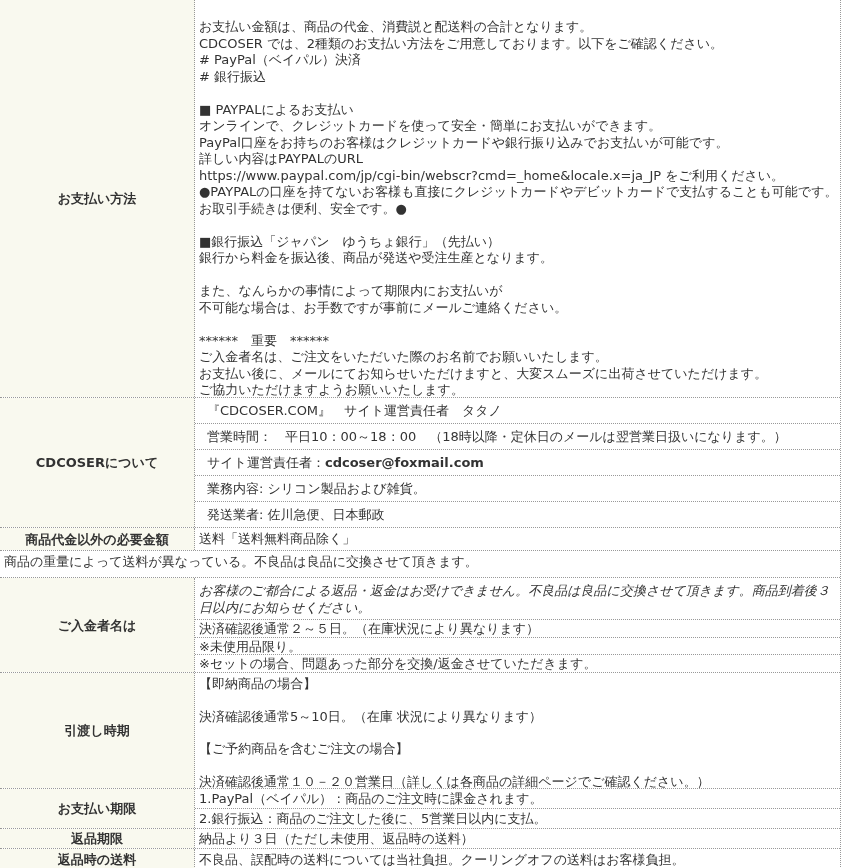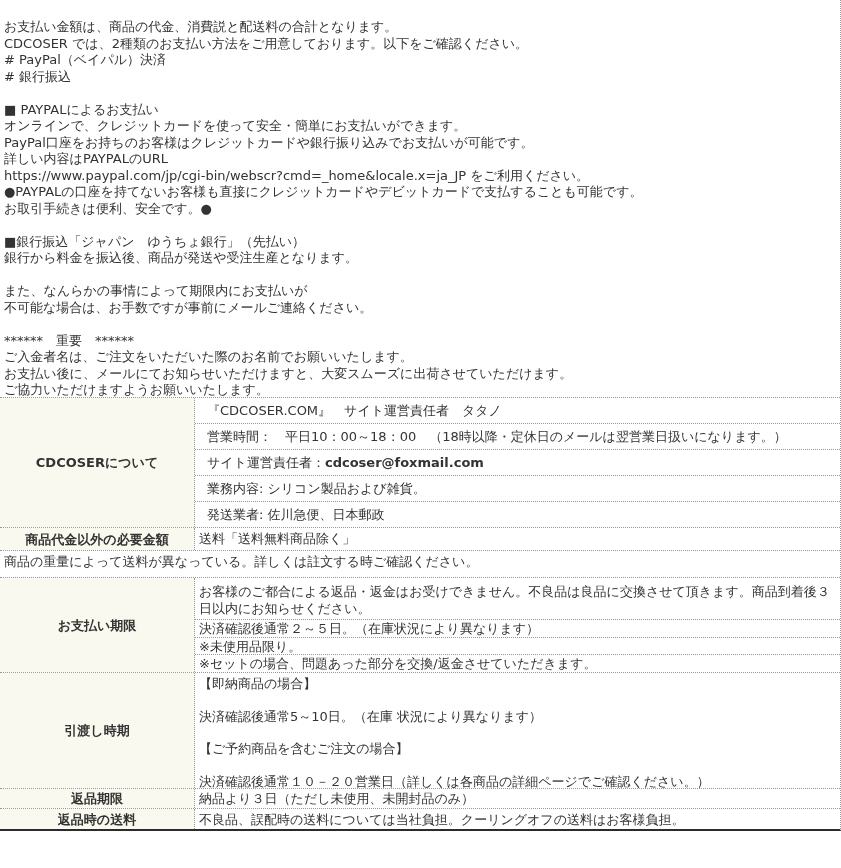--- a/index.html
+++ b/index.html
@@ -49,38 +49,39 @@
   }
   .subcell:last-child { border-bottom: none; }
   .pre { white-space: pre-wrap; word-break: break-all; }
   
   .row-payment { height: 398px; }
   .row-payment .subcell { align-items: flex-start; padding-top: 19px; line-height: 16.5px; }
   .row-about .subcell { height: 26px; padding-left: 12px; }
   .row-about .subcell:last-child { height: 25px; }
   .row-extra-fees { height: 23px; }
   .row-shipping-note { height: 27px; }
-  .row-defective .sc-a { height: 42px; align-items: flex-end; padding-top: 2px; }
+  .row-defective .sc-a { height: 42px; align-items: center; padding-top: 2px; font-style: italic; }
   .row-defective .sc-b { height: 18px; }
   .row-defective .sc-c { height: 17px; }
   .row-defective .sc-d { height: 17px; }
   .row-delivery { height: 116px; }
   .row-delivery .subcell { align-items: flex-start; padding-top: 3px; line-height: 16.3px; }
   .row-pay-deadline .subcell { height: 20px; }
   .row-pay-deadline .subcell:last-child { height: 19px; }
   .row-return-deadline { height: 20px; }
   .row-return-shipping { height: 20px; }
   .email-bold { font-weight: bold; }
 </style>
 </head>
 <body>
 
 <div class="shop-table">
 
   <div class="row row-payment">
+    <div class="row-header">お支払い方法</div>
     <div class="row-content">
       <div class="subcell">
         <span class="pre">お支払い金額は、商品の代金、消費説と配送料の合計となります。
 CDCOSER では、2種類のお支払い方法をご用意しております。以下をご確認ください。
 # PayPal（ベイパル）決済
 # 銀行振込
 
 ■ PAYPALによるお支払い
 オンラインで、クレジットカードを使って安全・簡単にお支払いができます。
 PayPal口座をお持ちのお客様はクレジットカードや銀行振り込みでお支払いが可能です。
@@ -130,27 +131,27 @@
     <div class="row-content">
       <div class="subcell">
         <span class="pre">送料「送料無料商品除く」</span>
       </div>
     </div>
   </div>
 
   <div class="row row-shipping-note">
     <div class="row-content">
       <div class="subcell">
-        <span class="pre">商品の重量によって送料が異なっている。詳しくは註文する時ご確認ください。</span>
+        <span class="pre">商品の重量によって送料が異なっている。不良品は良品に交換させて頂きます。</span>
       </div>
     </div>
   </div>
 
   <div class="row row-defective">
-    <div class="row-header">お支払い期限</div>
+    <div class="row-header">ご入金者名は</div>
     <div class="row-content">
       <div class="subcell sc-a">
         <span class="pre">お客様のご都合による返品・返金はお受けできません。不良品は良品に交換させて頂きます。商品到着後３日以内にお知らせください。</span>
       </div>
       <div class="subcell sc-b">
         <span class="pre">決済確認後通常２～５日。（在庫状況により異なります）</span>
       </div>
       <div class="subcell sc-c">
         <span class="pre">※未使用品限り。</span>
       </div>
@@ -168,26 +169,37 @@
 
 決済確認後通常5～10日。（在庫 状況により異なります）
 
 【ご予約商品を含むご注文の場合】
 
 決済確認後通常１０－２０営業日（詳しくは各商品の詳細ページでご確認ください。）</span>
       </div>
     </div>
   </div>
 
+  <div class="row row-pay-deadline">
+    <div class="row-header">お支払い期限</div>
+    <div class="row-content">
+      <div class="subcell">
+        <span class="pre">1.PayPal（ベイパル）：商品のご注文時に課金されます。</span>
+      </div>
+      <div class="subcell">
+        <span class="pre">2.銀行振込：商品のご注文した後に、5営業日以内に支払。</span>
+      </div>
+    </div>
+  </div>
 
   <div class="row row-return-deadline">
     <div class="row-header">返品期限</div>
     <div class="row-content">
       <div class="subcell">
-        <span class="pre">納品より３日（ただし未使用、未開封品のみ）</span>
+        <span class="pre">納品より３日（ただし未使用、返品時の送料）</span>
       </div>
     </div>
   </div>
 
   <div class="row row-return-shipping">
     <div class="row-header">返品時の送料</div>
     <div class="row-content">
       <div class="subcell">
         <span class="pre">不良品、誤配時の送料については当社負担。クーリングオフの送料はお客様負担。</span>
       </div>

